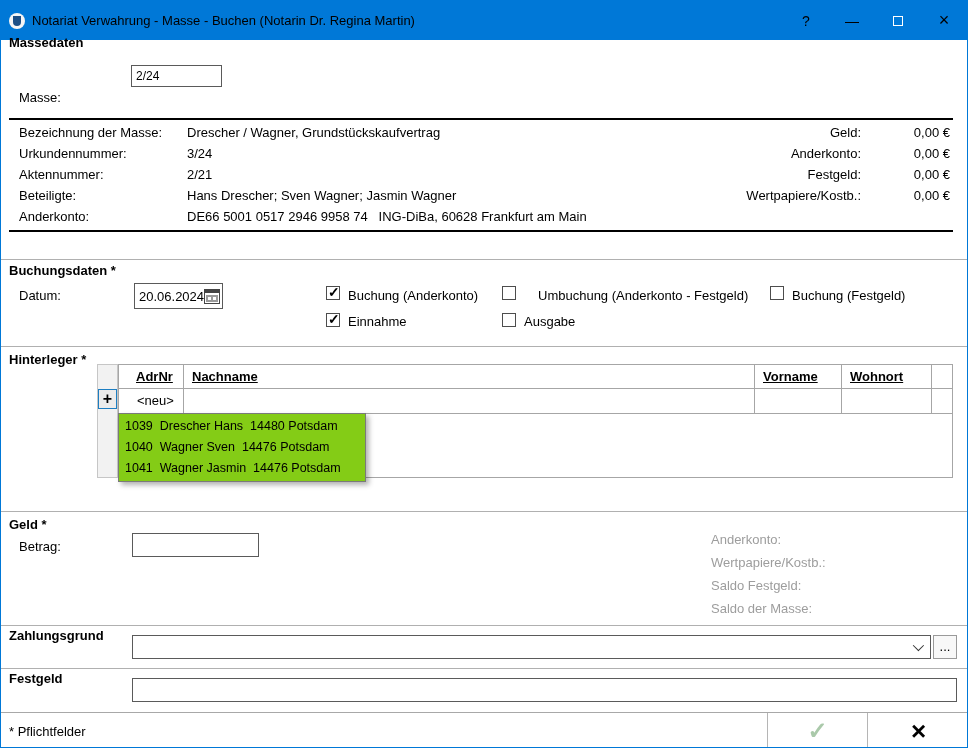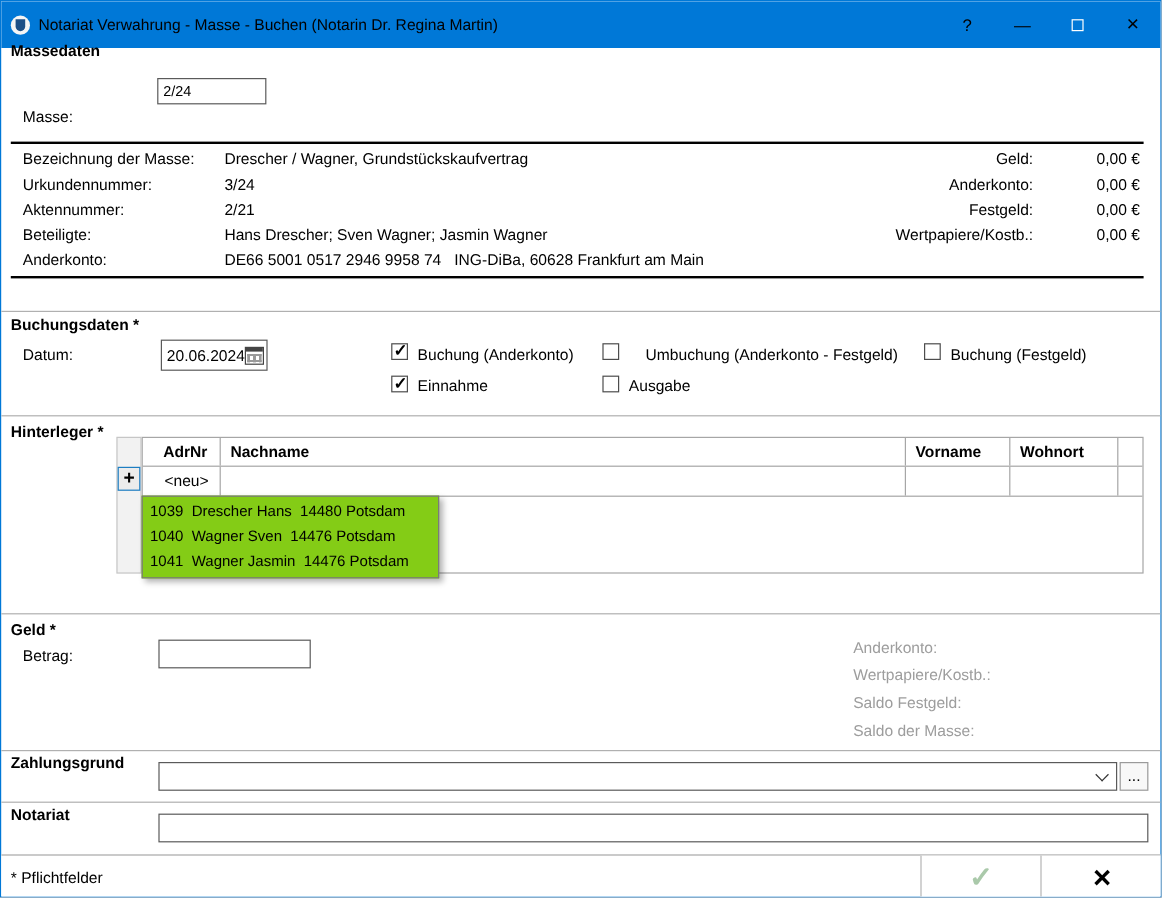--- a/index.html
+++ b/index.html
@@ -56,21 +56,21 @@
         repeating-linear-gradient(90deg,#9a9a9a 0 2px,transparent 2px 5px),
         repeating-linear-gradient(#9a9a9a 0 2px,transparent 2px 5px); }
 
   
   .gutter { position:absolute; background:#f2f2f2; border:1px solid #c6c6c6; }
   .plus-btn { position:absolute; width:19px; height:20px; border:1px solid #1d7ec2;
               background:#ececec; font-size:16px; font-weight:bold; line-height:17px;
               text-align:center; color:#000; }
   .grid { position:absolute; border:1px solid #a6a6a6; background:#fff; }
   .thead, .trow { display:flex; border-bottom:1px solid #a6a6a6; }
-  .thead { height:24px; } .trow { height:25px; }
+  .thead { height:24px;text-decoration:underline; } .trow { height:25px; }
   .th, .td { border-right:1px solid #a6a6a6; padding:4px 0 0 8px; overflow:hidden; white-space:nowrap; }
   .th { font-weight:bold; }
   .c1 { width:65px; padding-left:17px; } .c2 { width:571px; } .c3 { width:87px; }
   .c4 { width:90px; } .c5 { flex:1 1 auto; border-right:none; }
   .td.c1 { padding-left:18px; }
 
   .dropdown { position:absolute; background:#84cc16; border:1px solid #7a7a7a;
               box-shadow:3px 3px 5px rgba(0,0,0,.30); padding:2px 0; }
   .dd-item { height:21px; padding:3px 6px 0 6px; white-space:pre; font-size:12.5px; }
 
@@ -204,21 +204,21 @@
 
   <div class="sep" style="top:624px;"></div>
   <div class="abs h" style="left:8px; top:627px;">Zahlungsgrund</div>
   <div class="combo" style="left:131px; top:634px; width:799px; height:24px;">
     <span class="abs" style="left:5px; top:4px;"></span>
     <span class="chevron"></span>
   </div>
   <div class="more-btn" style="left:932px; top:634px; width:24px; height:24px;">...</div>
 
   <div class="sep" style="top:667px;"></div>
-  <div class="abs h" style="left:8px; top:670px;">Notariat</div>
+  <div class="abs h" style="left:8px; top:670px;">Festgeld</div>
   <input class="abs inp" style="left: 131px; top: 677px; width: 825px; height: 24px;" value="">
 
   <div class="footer">
     <span class="note">* Pflichtfelder</span>
     <div class="foot-btn" style="left:766px; width:100px;">
       <span class="ok-glyph">✓</span>
     </div>
     <div class="foot-btn" style="left:866px; width:102px;">
       <span class="cancel-glyph">×</span>
     </div>

